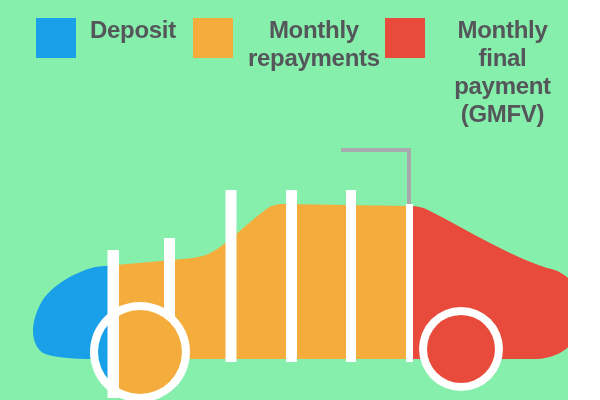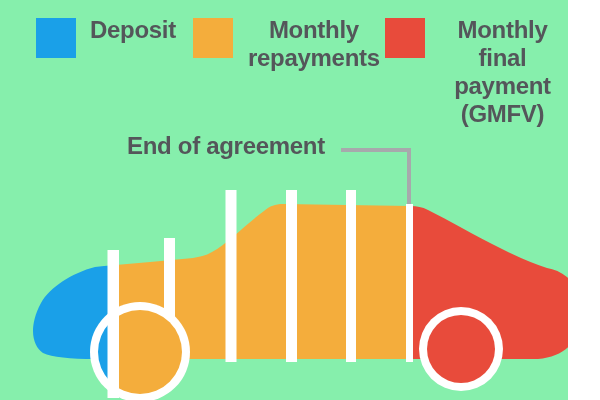--- a/index.html
+++ b/index.html
@@ -100,15 +100,14 @@
     <div class="swatch" style="left: 193px; background-color: rgb(244, 173, 60);"></div>
     <div class="legend-label" style="left:248px">Monthly
 repayments</div>
 
     <div class="swatch" style="left: 385px; background-color: rgb(232, 75, 59);"></div>
     <div class="legend-label" style="left:437px">Monthly
 final payment
 (GMFV)</div>
   </div>
 
-  <div class="annotation-label">End of agreement</div>
 
 </div>
 
 </body></html>

